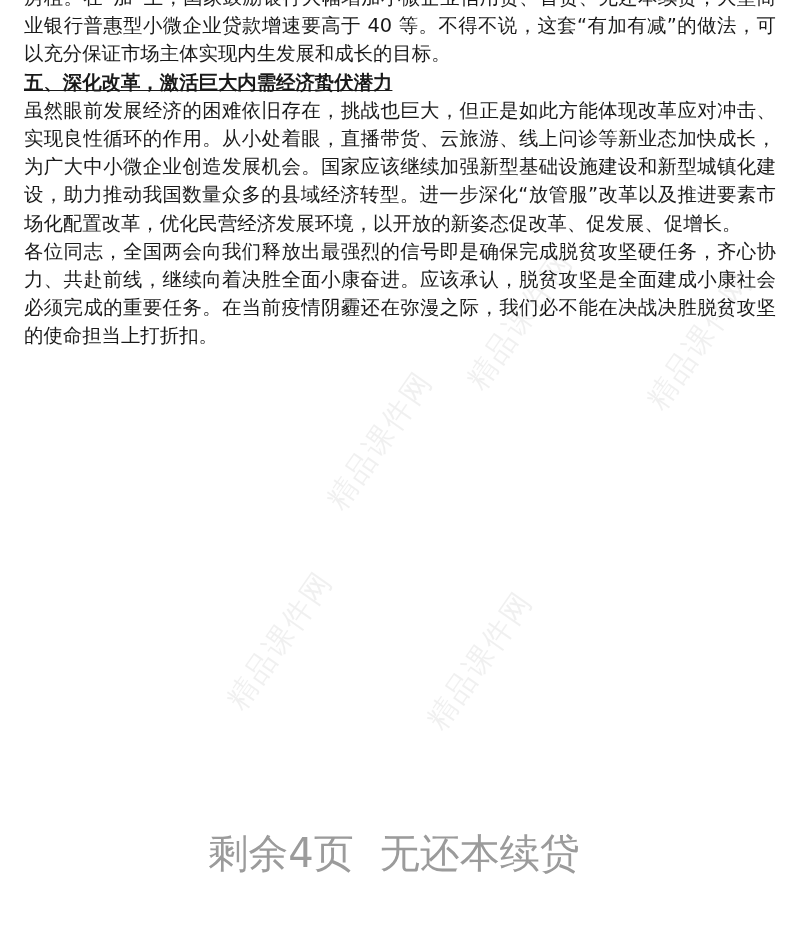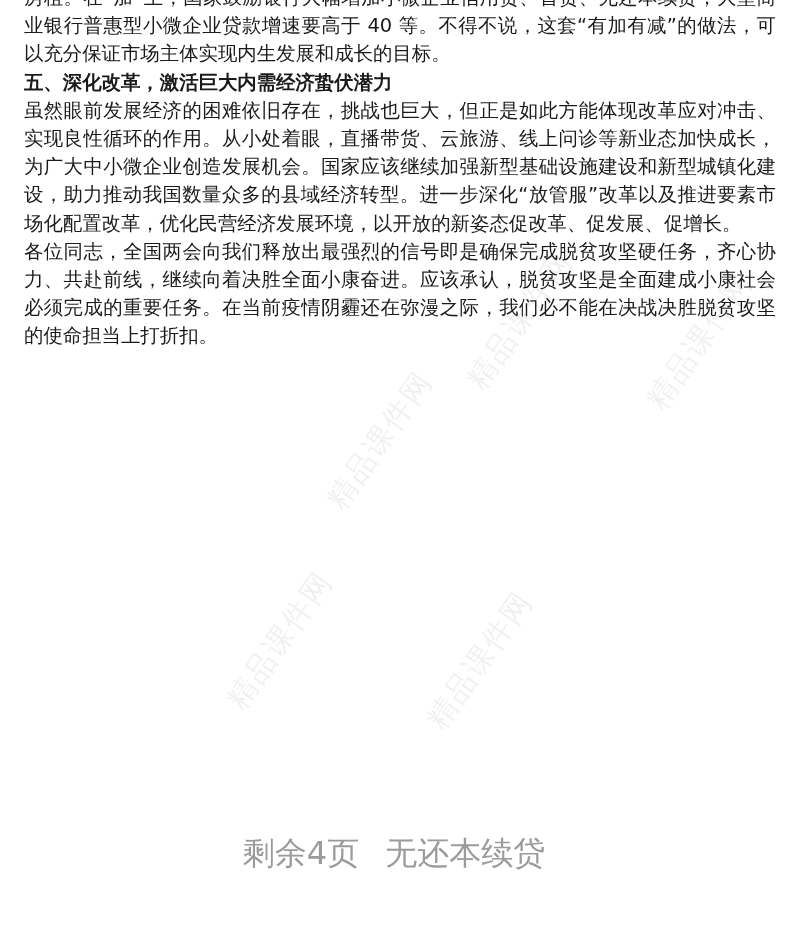--- a/index.html
+++ b/index.html
@@ -33,20 +33,21 @@
       text-align: justify;
     }
     .para {
       margin: 0;
       padding: 0;
     }
     .heading {
       margin: 0;
       padding: 0;
       font-weight: bold;
+      text-decoration: underline;
     }
     .watermark-layer {
       position: absolute;
       left: 0;
       top: 0;
       width: 800px;
       height: 800px;
       pointer-events: none;
     }
     .watermark {
@@ -60,21 +61,21 @@
     .footer {
       position: absolute;
       left: 0;
       top: 830px;
       width: 800px;
       height: 50px;
       text-align: center;
     }
     .footer-text {
       display: inline-block;
-      font-size: 32px;
+      font-size: 40px;
       line-height: 46px;
       color: #9b9b9b;
       margin-left: -12px;
     }
     .footer-gap {
       display: inline-block;
       width: 38px;
     }
   </style>
 </head>

